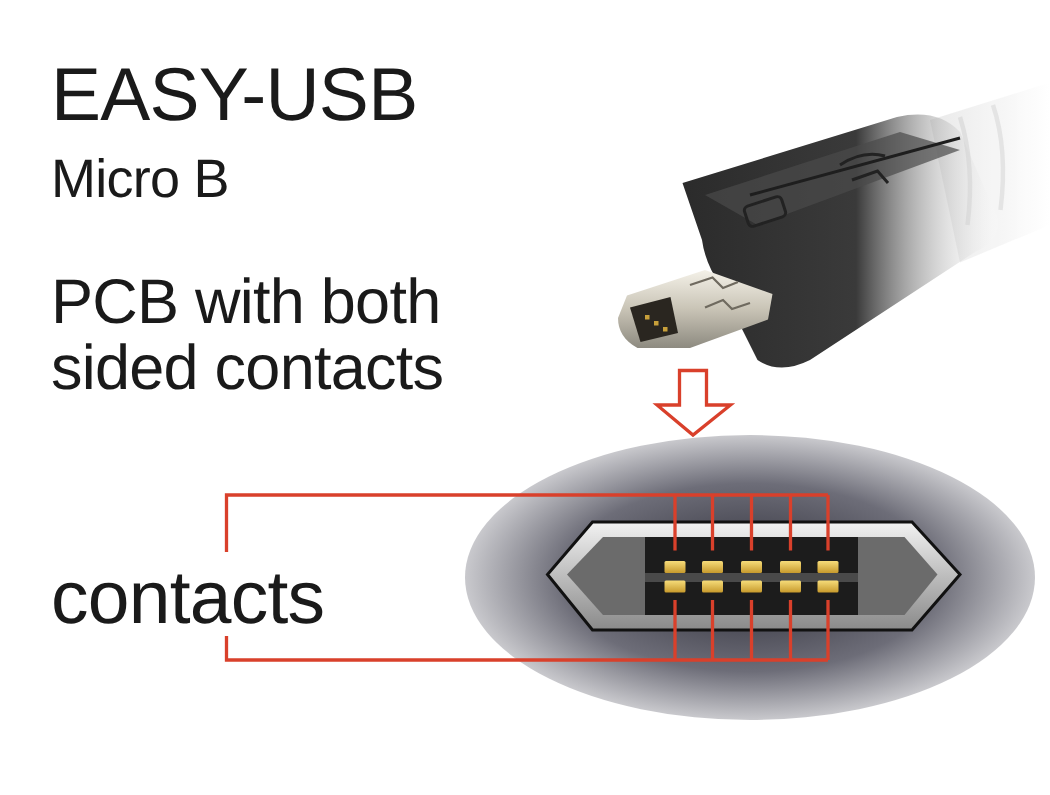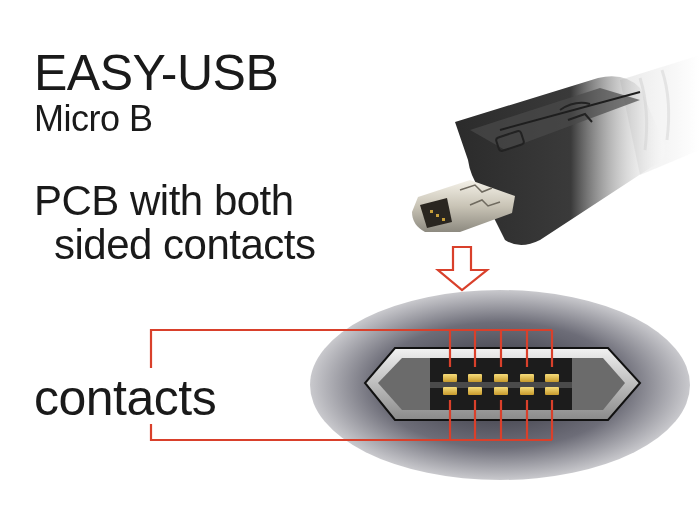--- a/index.html
+++ b/index.html
@@ -1,22 +1,22 @@
 <!DOCTYPE html>
 <html><head>
 <meta charset="utf-8">
 <style>
   html, body { margin:0; padding:0; background:#ffffff; }
   body { width:700px; height:530px; position:relative; overflow:hidden;
          font-family:"Liberation Sans", sans-serif; color:#1a1a1a; }
   .txt { position:absolute; left:34px; white-space:nowrap; line-height:1; letter-spacing:-0.5px; }
-  .t1 { top:48px; font-size:50px; }
+  .t1 { top:38px; font-size:50px; }
   .t2 { top:101px; font-size:36px; }
   .t3 { top:180px; font-size:42px; }
-  .t4 { top:224px; font-size:42px;margin-left:20px; }
+  .t4 { top:224px; font-size:42px; }
   .t5 { top:373px; left:34px; font-size:50px;text-align:right; }
   svg.art { position:absolute; left:0; top:0; }
 </style>
 </head>
 <body>
 
 <div class="txt t1">EASY-USB</div>
 <div class="txt t2">Micro B</div>
 <div class="txt t3">PCB with both</div>
 <div class="txt t4">sided contacts</div>

